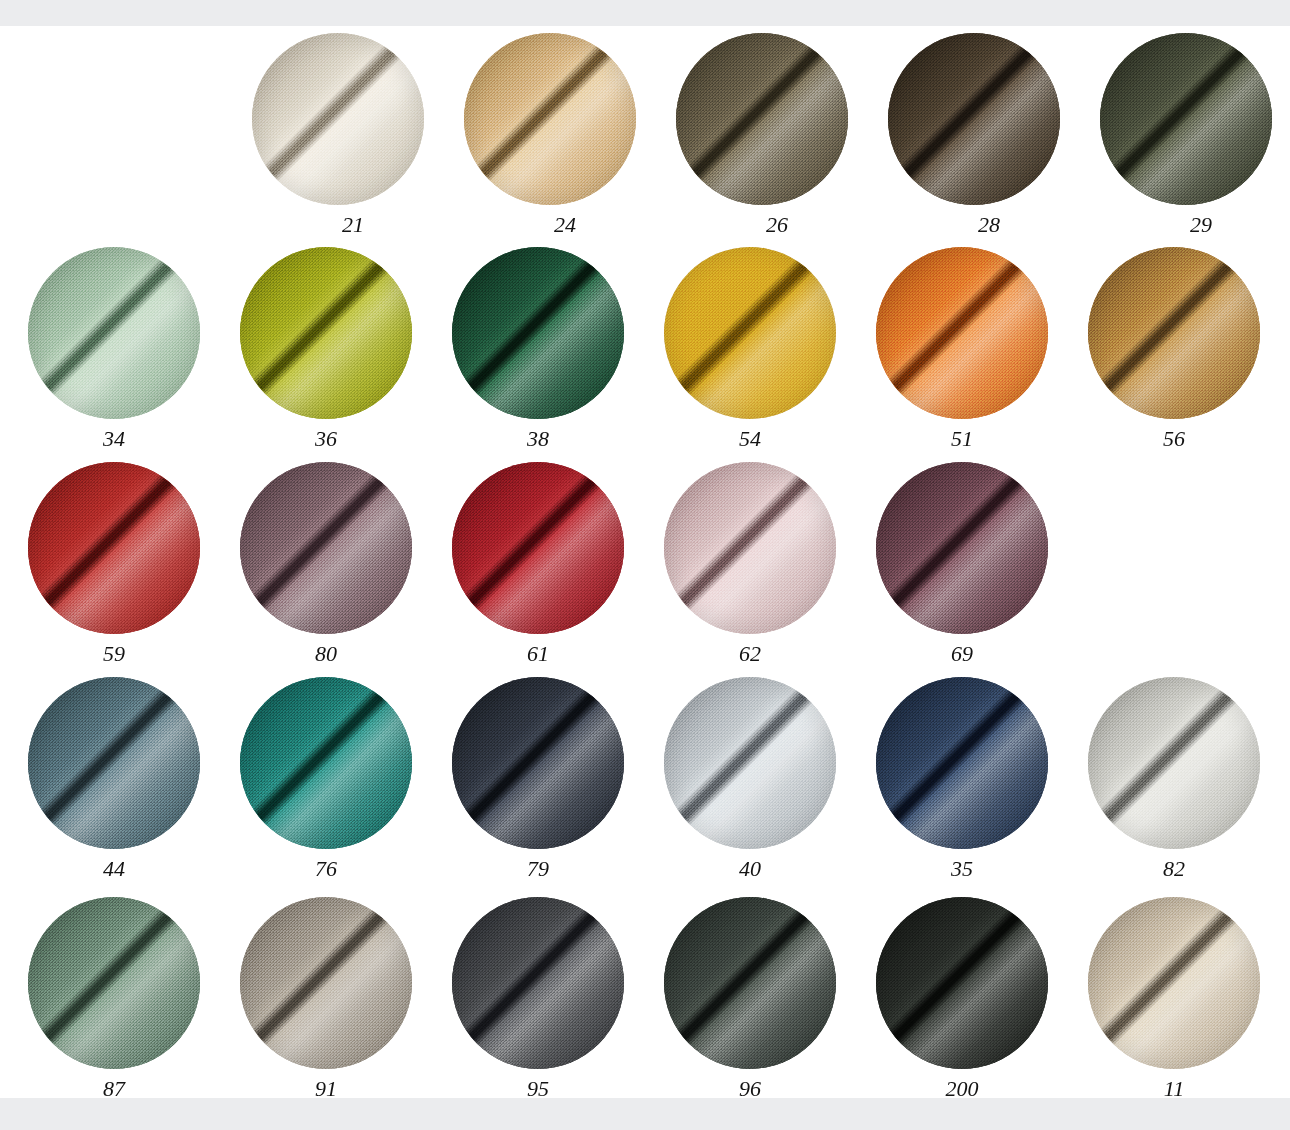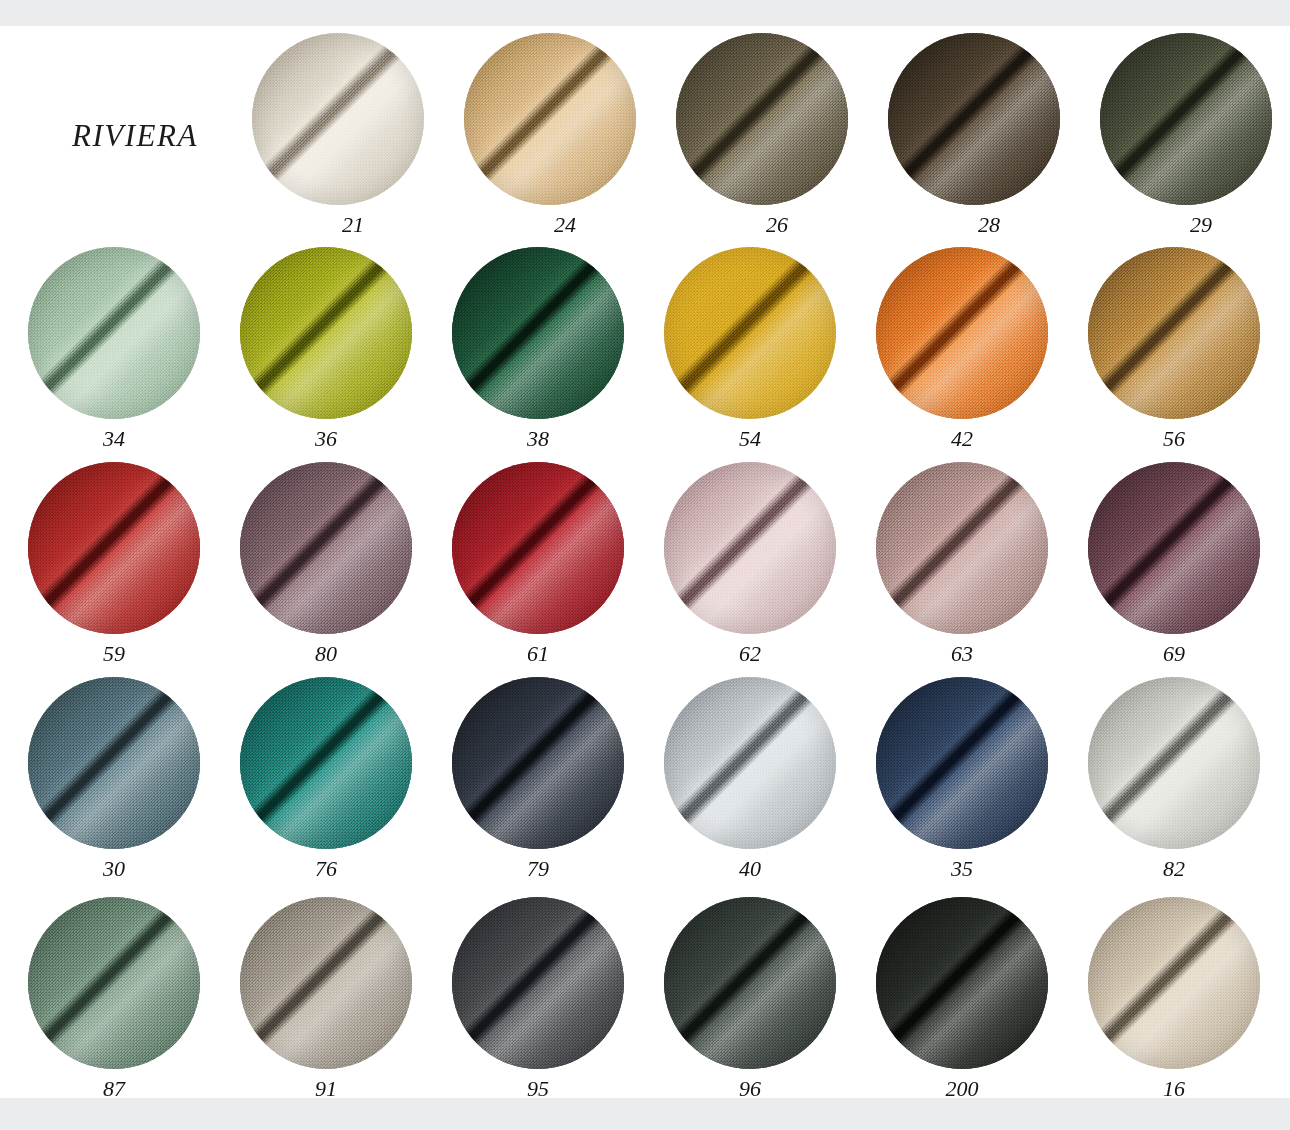--- a/index.html
+++ b/index.html
@@ -147,21 +147,20 @@
   .swatch-row.r1 .swatch-label { margin-left: -80px; }
 </style>
 </head>
 <body>
 
 <div class="edge-bar top"></div>
 <div class="edge-bar bottom"></div>
 
 <div class="sheet">
 
-  <div class="brand-title">RIVIERA</div>
 
   <div class="grid">
     <div class="swatch-row r1">
         <div class="swatch-cell">
           <div class="swatch-disc">
             <div class="fabric-base" style="background: rgb(222, 216, 202);"></div>
             <div class="fabric-shade" style="background: linear-gradient(135deg, rgb(195, 187, 171) 0%, rgb(195, 187, 171) 26%, rgb(222, 216, 202) 40%, rgb(242, 237, 227) 47%, rgb(242, 237, 227) 52%, rgb(222, 216, 202) 62%, rgb(195, 187, 171) 100%);"></div>
             <div class="fabric-crease" style="background: linear-gradient(135deg, rgba(0, 0, 0, 0) 44%, rgb(141, 132, 116) 46.6%, rgb(141, 132, 116) 48.2%, rgba(0, 0, 0, 0) 50.6%);"></div>
             <div class="fabric-sheen" style="background: linear-gradient(135deg, rgba(255, 255, 255, 0) 50%, rgba(255, 255, 255, 0.3) 56%, rgba(255, 255, 255, 0.1) 66%, rgba(255, 255, 255, 0) 78%);"></div>
             <div class="fabric-grain"></div>
@@ -261,21 +260,21 @@
         </div>
         <div class="swatch-cell">
           <div class="swatch-disc">
             <div class="fabric-base" style="background: rgb(227, 121, 43);"></div>
             <div class="fabric-shade" style="background: linear-gradient(135deg, rgb(196, 97, 28) 0%, rgb(196, 97, 28) 26%, rgb(227, 121, 43) 40%, rgb(240, 154, 83) 47%, rgb(240, 154, 83) 52%, rgb(227, 121, 43) 62%, rgb(196, 97, 28) 100%);"></div>
             <div class="fabric-crease" style="background: linear-gradient(135deg, rgba(0, 0, 0, 0) 44%, rgb(118, 49, 9) 46.6%, rgb(118, 49, 9) 48.2%, rgba(0, 0, 0, 0) 50.6%);"></div>
             <div class="fabric-sheen" style="background: linear-gradient(135deg, rgba(255, 255, 255, 0) 50%, rgba(255, 255, 255, 0.3) 56%, rgba(255, 255, 255, 0.1) 66%, rgba(255, 255, 255, 0) 78%);"></div>
             <div class="fabric-grain"></div>
             <div class="fabric-vignette"></div>
           </div>
-          <div class="swatch-label">42</div>
+          <div class="swatch-label">51</div>
         </div>
         <div class="swatch-cell">
           <div class="swatch-disc">
             <div class="fabric-base" style="background: rgb(181, 132, 62);"></div>
             <div class="fabric-shade" style="background: linear-gradient(135deg, rgb(143, 103, 48) 0%, rgb(143, 103, 48) 26%, rgb(181, 132, 62) 40%, rgb(199, 154, 85) 47%, rgb(199, 154, 85) 52%, rgb(181, 132, 62) 62%, rgb(143, 103, 48) 100%);"></div>
             <div class="fabric-crease" style="background: linear-gradient(135deg, rgba(0, 0, 0, 0) 44%, rgb(80, 57, 26) 46.6%, rgb(80, 57, 26) 48.2%, rgba(0, 0, 0, 0) 50.6%);"></div>
             <div class="fabric-sheen" style="background: linear-gradient(135deg, rgba(255, 255, 255, 0) 50%, rgba(255, 255, 255, 0.3) 56%, rgba(255, 255, 255, 0.1) 66%, rgba(255, 255, 255, 0) 78%);"></div>
             <div class="fabric-grain"></div>
             <div class="fabric-vignette"></div>
           </div>
@@ -322,52 +321,41 @@
             <div class="fabric-shade" style="background: linear-gradient(135deg, rgb(191, 161, 163) 0%, rgb(191, 161, 163) 26%, rgb(216, 191, 192) 40%, rgb(236, 215, 216) 47%, rgb(236, 215, 216) 52%, rgb(216, 191, 192) 62%, rgb(191, 161, 163) 100%);"></div>
             <div class="fabric-crease" style="background: linear-gradient(135deg, rgba(0, 0, 0, 0) 44%, rgb(111, 85, 87) 46.6%, rgb(111, 85, 87) 48.2%, rgba(0, 0, 0, 0) 50.6%);"></div>
             <div class="fabric-sheen" style="background: linear-gradient(135deg, rgba(255, 255, 255, 0) 50%, rgba(255, 255, 255, 0.3) 56%, rgba(255, 255, 255, 0.1) 66%, rgba(255, 255, 255, 0) 78%);"></div>
             <div class="fabric-grain"></div>
             <div class="fabric-vignette"></div>
           </div>
           <div class="swatch-label">62</div>
         </div>
         <div class="swatch-cell">
           <div class="swatch-disc">
-            <div class="fabric-base" style="background: rgb(181, 148, 144);"></div>
-            <div class="fabric-shade" style="background: linear-gradient(135deg, rgb(154, 123, 119) 0%, rgb(154, 123, 119) 26%, rgb(181, 148, 144) 40%, rgb(205, 172, 167) 47%, rgb(205, 172, 167) 52%, rgb(181, 148, 144) 62%, rgb(154, 123, 119) 100%);"></div>
-            <div class="fabric-crease" style="background: linear-gradient(135deg, rgba(0, 0, 0, 0) 44%, rgb(84, 61, 58) 46.6%, rgb(84, 61, 58) 48.2%, rgba(0, 0, 0, 0) 50.6%);"></div>
-            <div class="fabric-sheen" style="background: linear-gradient(135deg, rgba(255, 255, 255, 0) 50%, rgba(255, 255, 255, 0.3) 56%, rgba(255, 255, 255, 0.1) 66%, rgba(255, 255, 255, 0) 78%);"></div>
-            <div class="fabric-grain"></div>
-            <div class="fabric-vignette"></div>
-          </div>
-          <div class="swatch-label">63</div>
-        </div>
-        <div class="swatch-cell">
-          <div class="swatch-disc">
             <div class="fabric-base" style="background: rgb(107, 69, 80);"></div>
             <div class="fabric-shade" style="background: linear-gradient(135deg, rgb(83, 51, 60) 0%, rgb(83, 51, 60) 26%, rgb(107, 69, 80) 40%, rgb(131, 88, 99) 47%, rgb(131, 88, 99) 52%, rgb(107, 69, 80) 62%, rgb(83, 51, 60) 100%);"></div>
             <div class="fabric-crease" style="background: linear-gradient(135deg, rgba(0, 0, 0, 0) 44%, rgb(41, 21, 27) 46.6%, rgb(41, 21, 27) 48.2%, rgba(0, 0, 0, 0) 50.6%);"></div>
             <div class="fabric-sheen" style="background: linear-gradient(135deg, rgba(255, 255, 255, 0) 50%, rgba(255, 255, 255, 0.3) 56%, rgba(255, 255, 255, 0.1) 66%, rgba(255, 255, 255, 0) 78%);"></div>
             <div class="fabric-grain"></div>
             <div class="fabric-vignette"></div>
           </div>
           <div class="swatch-label">69</div>
         </div>
       </div>
     <div class="swatch-row r4">
         <div class="swatch-cell">
           <div class="swatch-disc">
             <div class="fabric-base" style="background: rgb(84, 112, 122);"></div>
             <div class="fabric-shade" style="background: linear-gradient(135deg, rgb(63, 88, 96) 0%, rgb(63, 88, 96) 26%, rgb(84, 112, 122) 40%, rgb(106, 134, 144) 47%, rgb(106, 134, 144) 52%, rgb(84, 112, 122) 62%, rgb(63, 88, 96) 100%);"></div>
             <div class="fabric-crease" style="background: linear-gradient(135deg, rgba(0, 0, 0, 0) 44%, rgb(31, 44, 49) 46.6%, rgb(31, 44, 49) 48.2%, rgba(0, 0, 0, 0) 50.6%);"></div>
             <div class="fabric-sheen" style="background: linear-gradient(135deg, rgba(255, 255, 255, 0) 50%, rgba(255, 255, 255, 0.3) 56%, rgba(255, 255, 255, 0.1) 66%, rgba(255, 255, 255, 0) 78%);"></div>
             <div class="fabric-grain"></div>
             <div class="fabric-vignette"></div>
           </div>
-          <div class="swatch-label">30</div>
+          <div class="swatch-label">44</div>
         </div>
         <div class="swatch-cell">
           <div class="swatch-disc">
             <div class="fabric-base" style="background: rgb(31, 123, 114);"></div>
             <div class="fabric-shade" style="background: linear-gradient(135deg, rgb(21, 98, 91) 0%, rgb(21, 98, 91) 26%, rgb(31, 123, 114) 40%, rgb(47, 148, 138) 47%, rgb(47, 148, 138) 52%, rgb(31, 123, 114) 62%, rgb(21, 98, 91) 100%);"></div>
             <div class="fabric-crease" style="background: linear-gradient(135deg, rgba(0, 0, 0, 0) 44%, rgb(7, 48, 41) 46.6%, rgb(7, 48, 41) 48.2%, rgba(0, 0, 0, 0) 50.6%);"></div>
             <div class="fabric-sheen" style="background: linear-gradient(135deg, rgba(255, 255, 255, 0) 50%, rgba(255, 255, 255, 0.3) 56%, rgba(255, 255, 255, 0.1) 66%, rgba(255, 255, 255, 0) 78%);"></div>
             <div class="fabric-grain"></div>
             <div class="fabric-vignette"></div>
           </div>
@@ -476,18 +464,18 @@
         </div>
         <div class="swatch-cell">
           <div class="swatch-disc">
             <div class="fabric-base" style="background: rgb(207, 194, 173);"></div>
             <div class="fabric-shade" style="background: linear-gradient(135deg, rgb(179, 166, 146) 0%, rgb(179, 166, 146) 26%, rgb(207, 194, 173) 40%, rgb(228, 218, 199) 47%, rgb(228, 218, 199) 52%, rgb(207, 194, 173) 62%, rgb(179, 166, 146) 100%);"></div>
             <div class="fabric-crease" style="background: linear-gradient(135deg, rgba(0, 0, 0, 0) 44%, rgb(97, 88, 74) 46.6%, rgb(97, 88, 74) 48.2%, rgba(0, 0, 0, 0) 50.6%);"></div>
             <div class="fabric-sheen" style="background: linear-gradient(135deg, rgba(255, 255, 255, 0) 50%, rgba(255, 255, 255, 0.3) 56%, rgba(255, 255, 255, 0.1) 66%, rgba(255, 255, 255, 0) 78%);"></div>
             <div class="fabric-grain"></div>
             <div class="fabric-vignette"></div>
           </div>
-          <div class="swatch-label">16</div>
+          <div class="swatch-label">11</div>
         </div>
       </div>
   </div>
 
 </div>
 
 </body></html>

